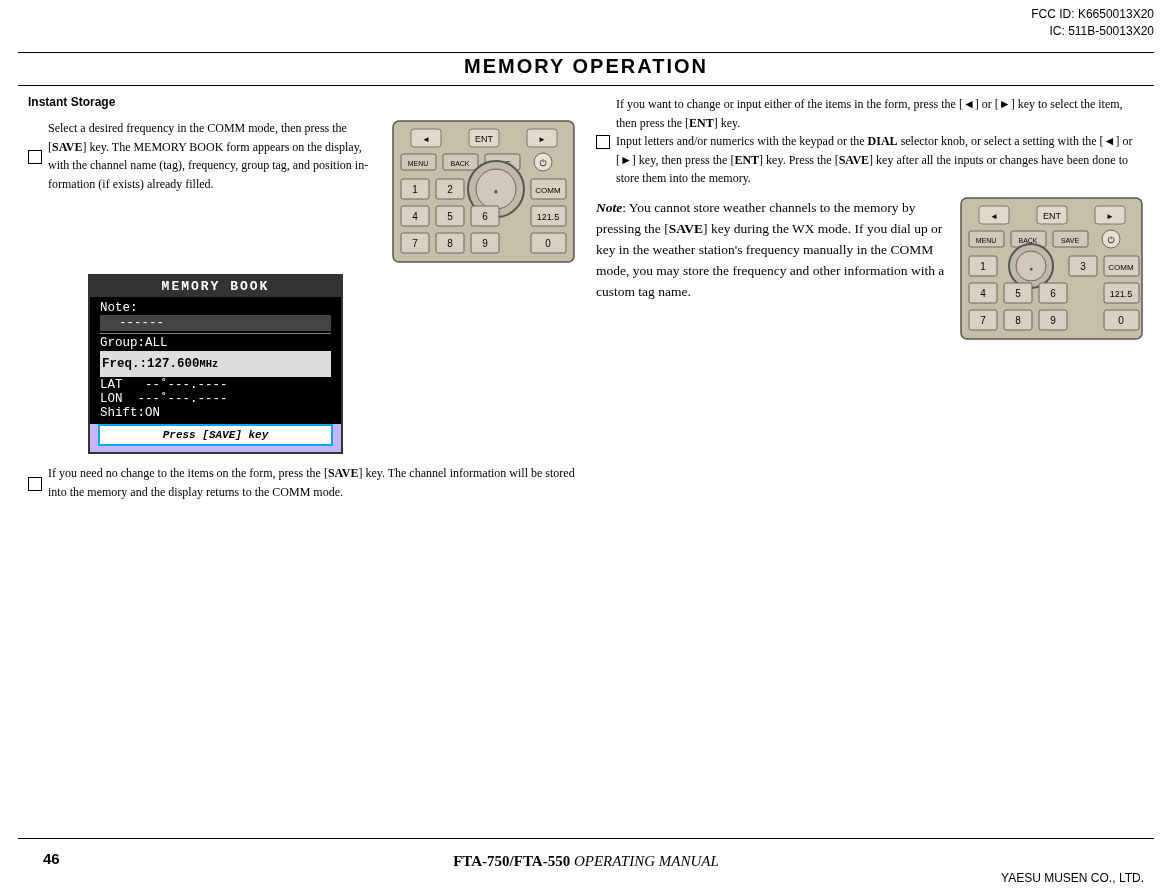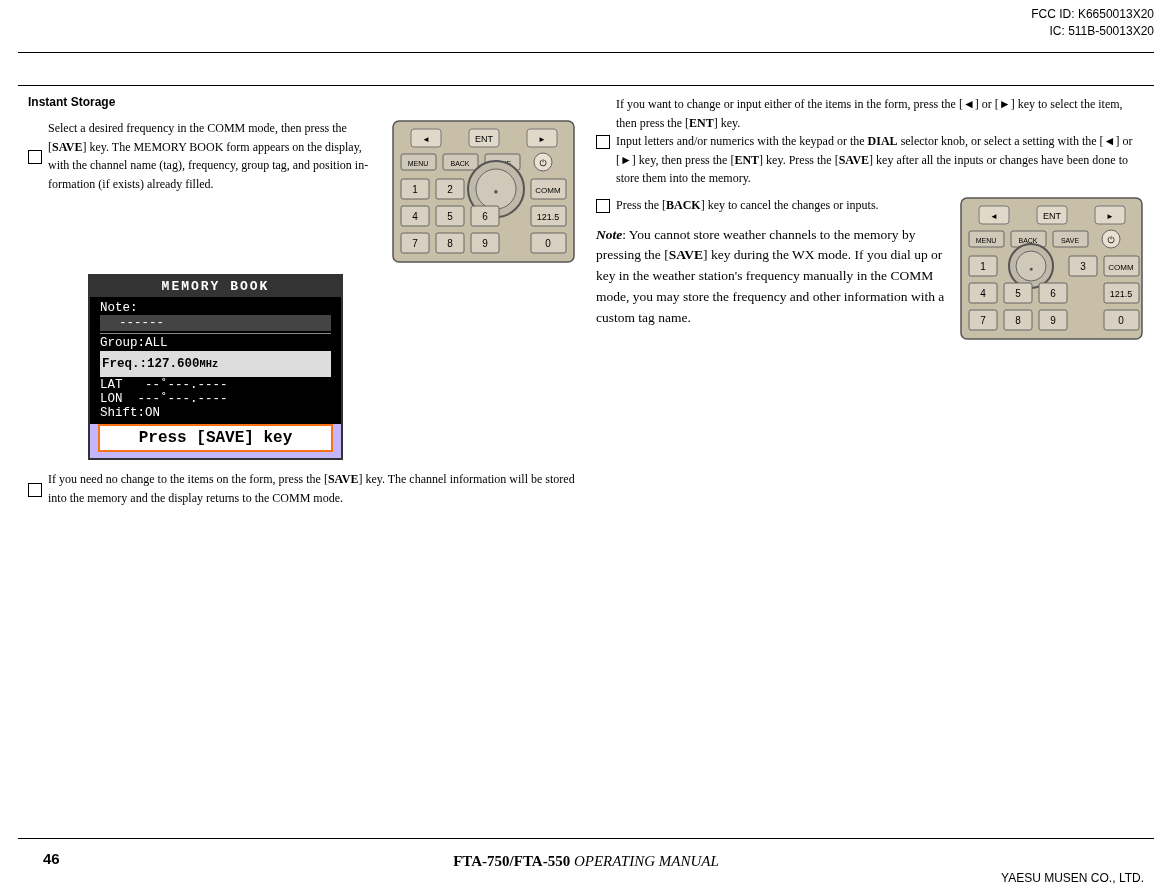--- a/index.html
+++ b/index.html
@@ -222,20 +222,23 @@
 
 <div class="page">
 
   <div class="fcc-header">
     <div>FCC ID: K6650013X20</div>
     <div>IC: 511B-50013X20</div>
   </div>
 
   <hr class="top-rule">
 
+  <div class="title-area">
+    <h1><span class="sc">M</span>EMORY <span class="sc">O</span>PERATION</h1>
+  </div>
 
   <hr class="title-rule">
 
   <div class="content">
 
     <div class="left-col">
       <div class="section-heading">Instant Storage</div>
 
       <div style="position:relative; margin-bottom:6px;">
 
@@ -307,21 +310,21 @@
           <div class="memory-book-title" style="background:#333;color:#fff;font-family:'Courier New',monospace;font-size:13px;font-weight:bold;text-align:center;padding:3px 0;letter-spacing:2px;">MEMORY BOOK</div>
           <div style="background:#000;color:#fff;font-family:'Courier New',monospace;font-size:12.5px;padding:4px 10px;">
             <div>Note:</div>
             <div style="background:#444;color:#fff;padding:1px 4px;">&nbsp;&nbsp;------</div>
             <div style="border-top:1px solid #888;margin-top:2px;padding-top:2px;">Group:ALL</div>
             <div style="background:#ddd;color:#000;font-weight:bold;padding:6px 2px;margin:1px 0;">Freq.:127.600<small>MHz</small></div>
             <div>LAT&nbsp;&nbsp;&nbsp;--˚---.----</div>
             <div>LON&nbsp;&nbsp;---˚---.----</div>
             <div>Shift:ON</div>
           </div>
-          <div style="background:#fff;color:#000;font-family:'Courier New',monospace;font-size:16px;font-weight:bold;text-align:center;padding:3px;border:2px solid #f97316;margin:0 8px 6px 8px;">Press [SAVE] key</div>
+          <div style="background:#fff;color:#000;font-family:'Courier New',monospace;font-size:11px;font-weight:bold;text-align:center;padding:3px;border:2px solid #0ea5e9;margin:0 8px 6px 8px;font-style:italic;">Press [SAVE] key</div>
         </div>
       </div>
 
       <div class="checkbox-para">
         <span class="checkbox-bullet"></span>
         <span class="para-text">
           If you need no change to the items on the form, press the [<span class="key-label">SAVE</span>] key. The channel information will be stored into the memory and the display returns to the COMM mode.
         </span>
       </div>
     </div>
@@ -382,26 +385,20 @@
             <text x="24" y="128" text-anchor="middle" font-size="10" font-family="Arial" fill="#000">7</text>
             <rect x="45" y="114" width="28" height="20" rx="2" fill="#d8d0c0" stroke="#666" stroke-width="1"></rect>
             <text x="59" y="128" text-anchor="middle" font-size="10" font-family="Arial" fill="#000">8</text>
             <rect x="80" y="114" width="28" height="20" rx="2" fill="#d8d0c0" stroke="#666" stroke-width="1"></rect>
             <text x="94" y="128" text-anchor="middle" font-size="10" font-family="Arial" fill="#000">9</text>
             <rect x="145" y="114" width="35" height="20" rx="2" fill="#d8d0c0" stroke="#666" stroke-width="1"></rect>
             <text x="162" y="128" text-anchor="middle" font-size="10" font-family="Arial" fill="#000">0</text>
           </svg>
         </div>
 
-        <div class="checkbox-para">
-          <span class="checkbox-bullet"></span>
-          <span class="para-text">
-            Press the [<span class="key-label">BACK</span>] key to cancel the changes or inputs.
-          </span>
-        </div>
       </div>
 
       <div class="note-para">
         <em><span class="bold">Note</span></em>: You cannot store weather channels to the memory by pressing the [<span class="key-label">SAVE</span>] key during the WX mode. If you dial up or key in the weather station's frequency manually in the COMM mode, you may store the fre­quency and other information with a custom tag name.
       </div>
 
     </div>
   </div>
 
   <hr class="footer-rule">

